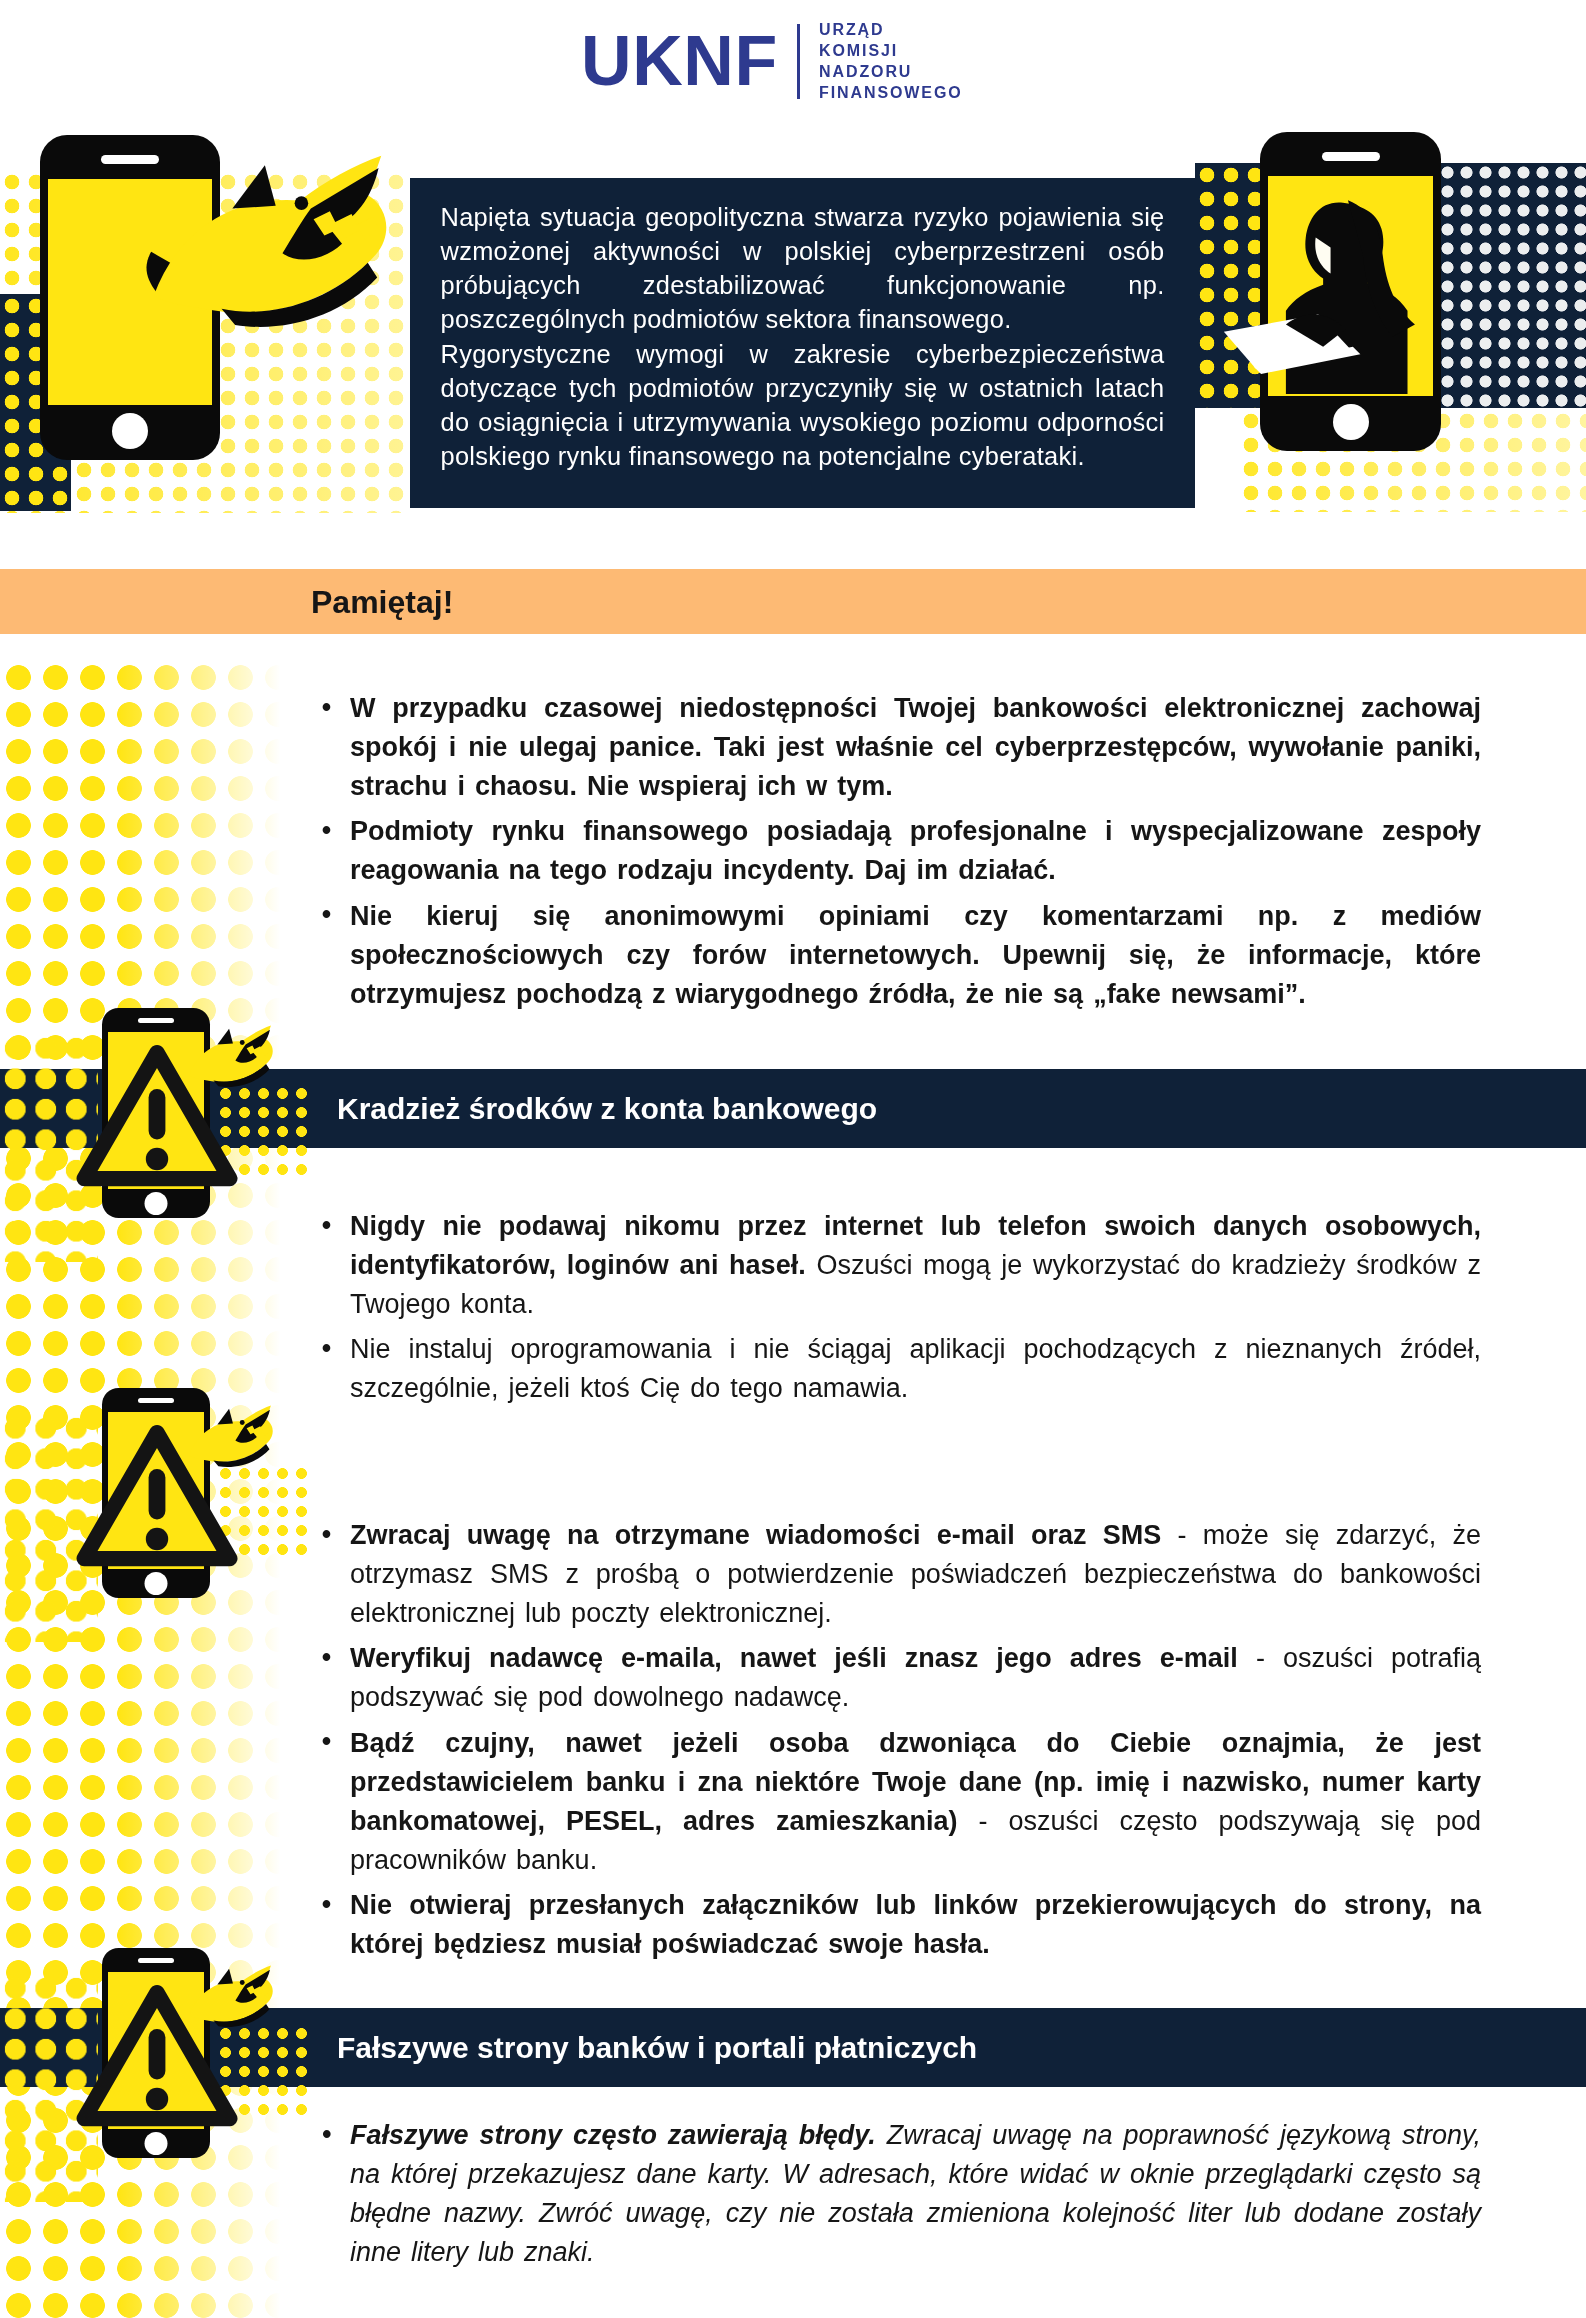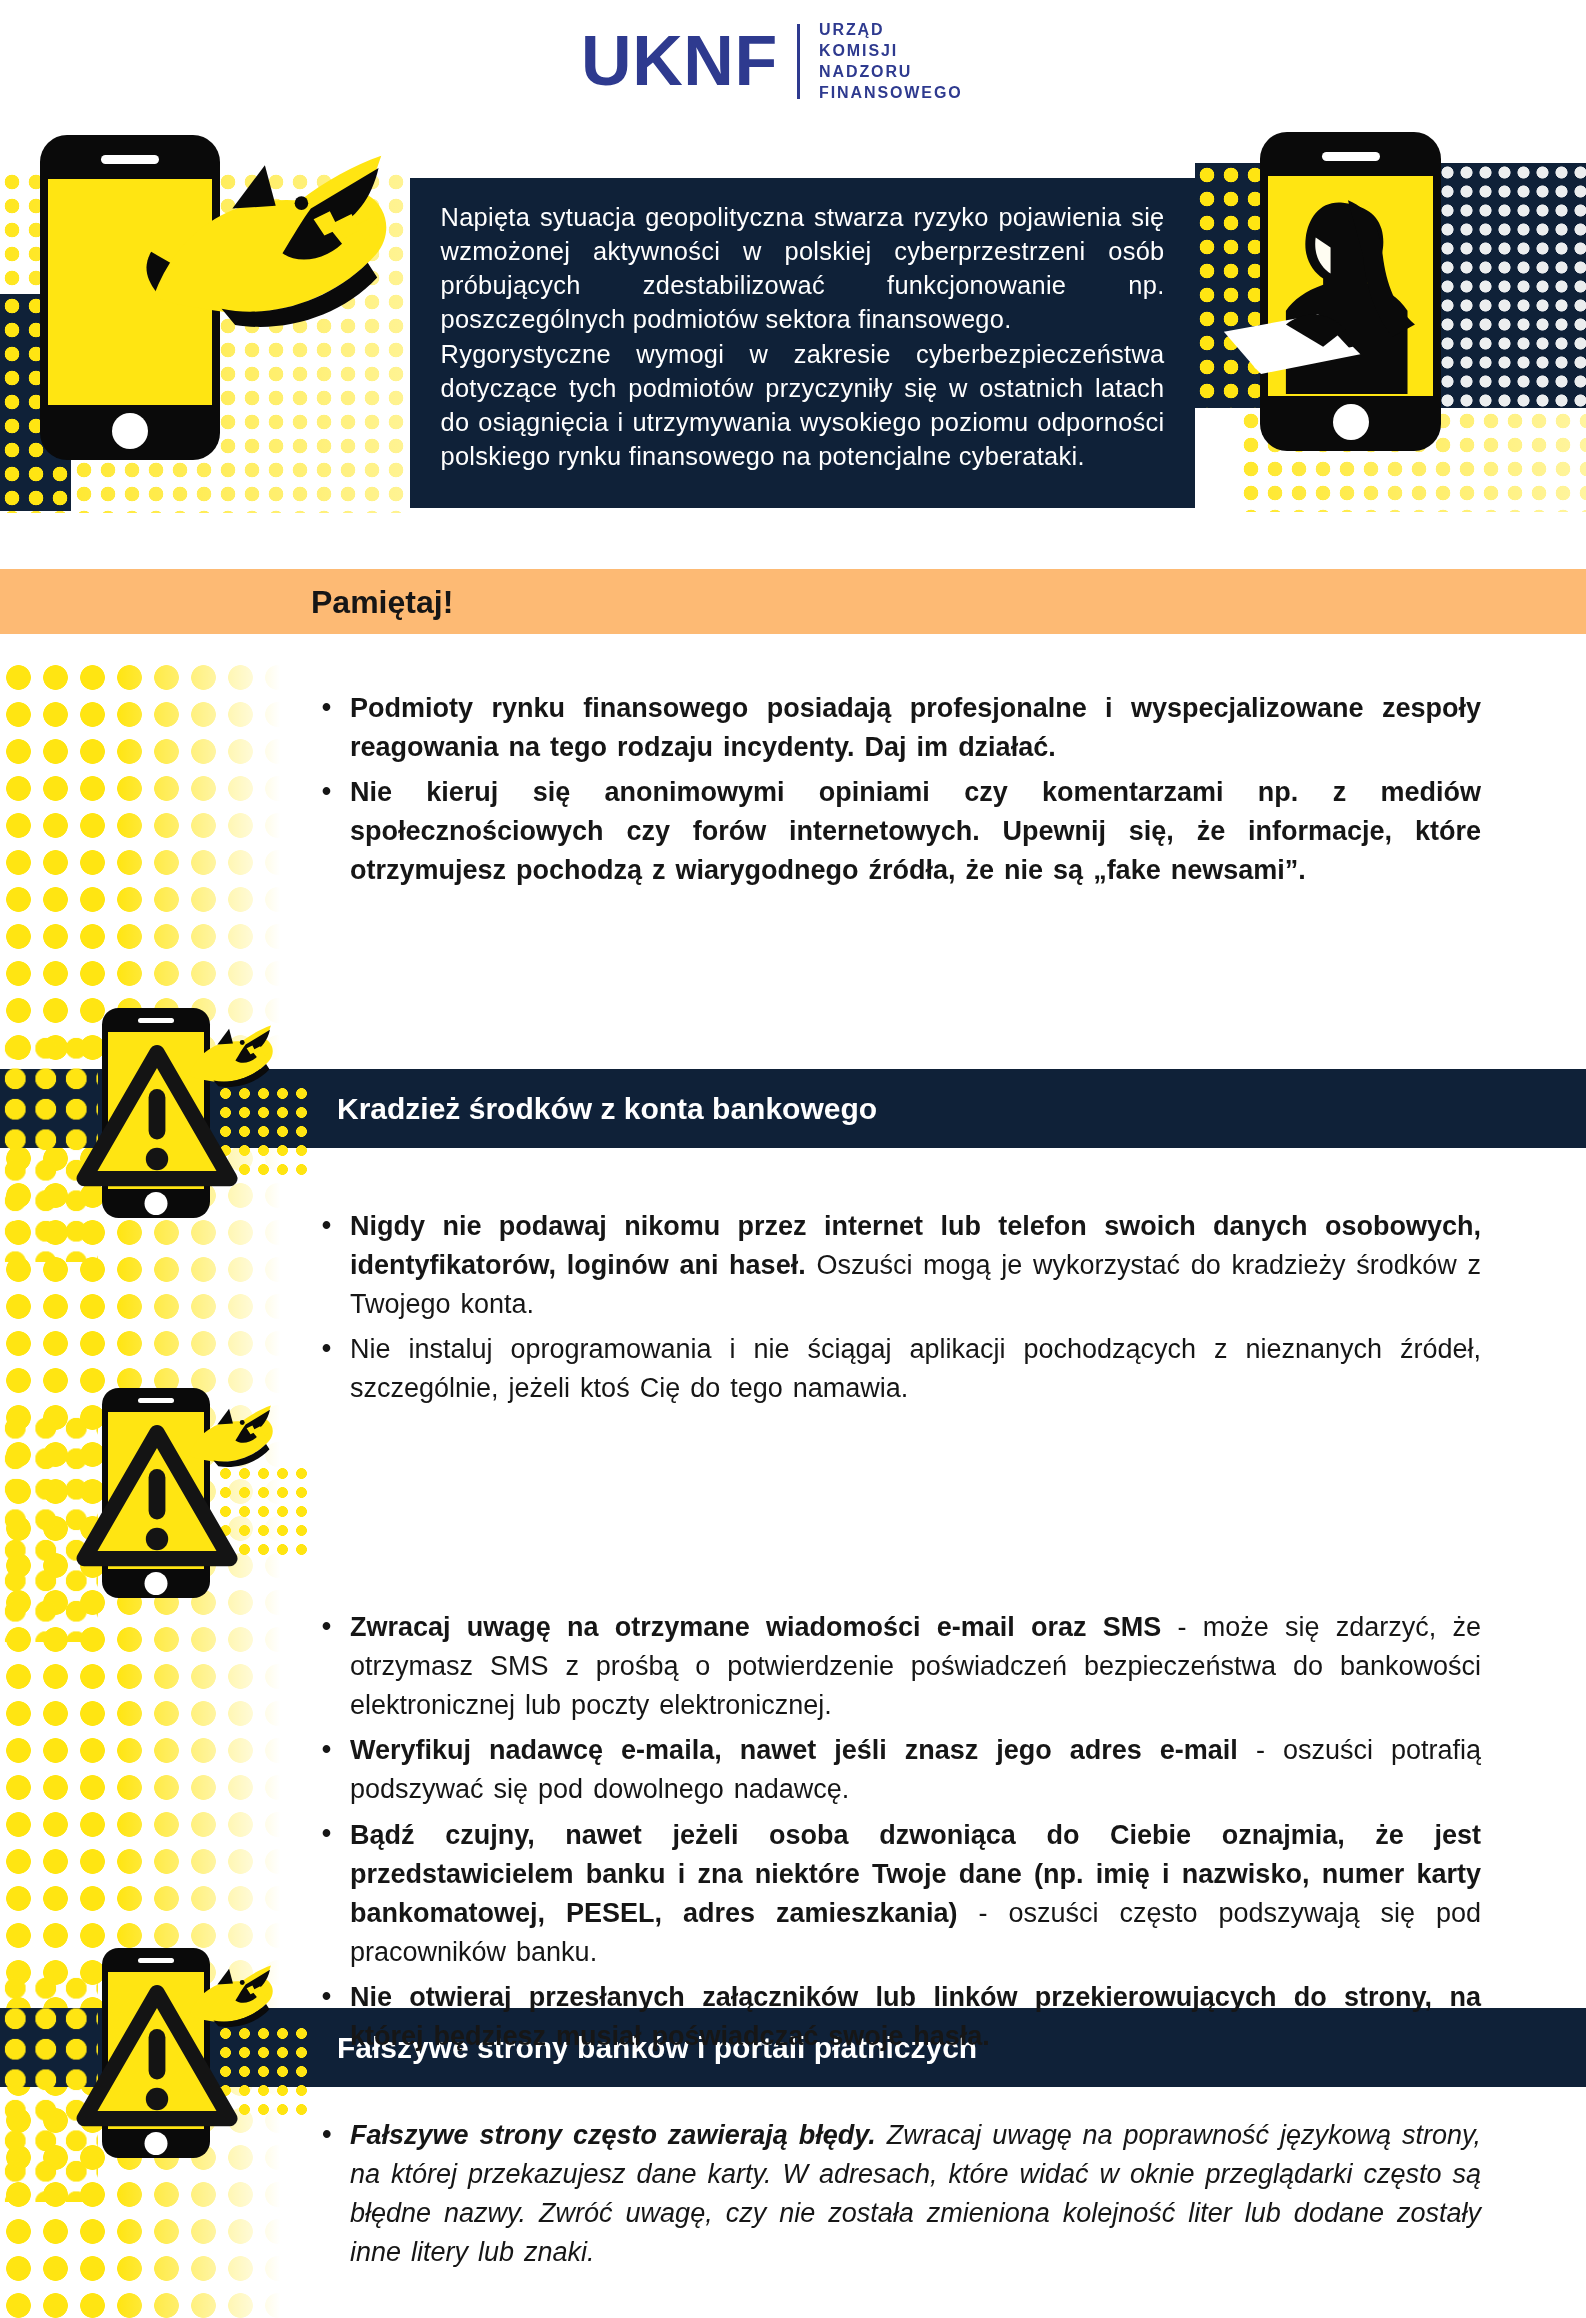--- a/index.html
+++ b/index.html
@@ -62,21 +62,21 @@
       background-image:linear-gradient(to right,rgba(255,255,255,0) 40%,#ffffff 96%),
                        radial-gradient(circle,#ffe512 0 12px,rgba(0,0,0,0) 12.7px);
       background-size:auto,37px 37px;}
 
   
   .bullets{position:absolute;left:318px;width:1163px;list-style:none;margin:0;padding:0;z-index:3;}
   .bullets li{position:relative;padding-left:32px;font-size:27px;line-height:39px;
       text-align:justify;margin-bottom:6.4px;word-spacing:2.5px;}
   .bullets li::before{content:"\2022";position:absolute;left:3.8px;top:-1.3px;font-weight:bold;}
   .bullets .b{font-weight:bold;}
-  .list1{top:689px;} .list2{top:1207px;} .list3{top:1608px;} .list4{top:2116px;font-style:italic;}
+  .list1{top:689px;} .list2{top:1207px;} .list3{top:1516px;} .list4{top:2116px;font-style:italic;}
 
   
   .warn{position:absolute;left:0;width:311px;height:280px;z-index:2;}
   .warn .wg-dots-left{position:absolute;left:0;top:25.4px;width:98px;height:229px;
       background-image:radial-gradient(circle,#ffe512 0 10.2px,rgba(0,0,0,0) 10.8px);background-size:30.5px 30.5px;}
   .warn .wg-dots-right{position:absolute;left:216px;top:76px;width:95px;height:95px;
       background-image:radial-gradient(circle,#ffe512 0 5.1px,rgba(0,0,0,0) 5.7px);background-size:19px 19px;}
   .warn .wg-phone{position:absolute;left:102px;top:0;width:108px;height:210px;background:#0a0a0a;border-radius:16.5px;}
   .warn .wg-phone .screen{position:absolute;left:5.7px;right:5.7px;top:24px;bottom:29px;background:#ffe512;}
   .warn .wg-phone .speaker{position:absolute;top:9.5px;left:50%;transform:translateX(-50%);width:36px;height:5.7px;border-radius:3.2px;background:#fff;}
@@ -145,20 +145,21 @@
     <path d="M66,112 C82,100 100,102 114,116 L96,130 Z" fill="#0a0a0a"></path>
   </svg>
 
   <div class="yellow-band">
     <div class="t">Pamiętaj!</div>
   </div>
 
   <div class="side-dots"></div>
 
   <ul class="bullets list1">
+    <li><span class="b">W przypadku czasowej niedostępności Twojej bankowości elektronicznej zachowaj spokój i nie ulegaj panice. Taki jest właśnie cel cyberprzestępców, wywołanie paniki, strachu i chaosu. Nie wspieraj ich w tym.</span><span></span></li>
     <li><span class="b">Podmioty rynku finansowego posiadają profesjonalne i wyspecjalizowane zespoły reagowania na tego rodzaju incydenty. Daj im działać.</span><span></span></li>
     <li><span class="b">Nie kieruj się anonimowymi opiniami czy komentarzami np. z mediów społecznościowych czy forów internetowych. Upewnij się, że informacje, które otrzymujesz pochodzą z wiarygodnego źródła, że nie są „fake newsami”.</span><span></span></li>
   </ul>
 
   <div class="band band1">
     <div class="t">Kradzież środków z konta bankowego</div>
   </div>
   <ul class="bullets list2">
     <li><span class="b">Nigdy nie podawaj nikomu przez internet lub telefon swoich danych osobowych, identyfikatorów, loginów ani haseł.</span><span> Oszuści mogą je wykorzystać do kradzieży środków z Twojego konta.</span></li>
     <li><span class="b"></span><span>Nie instaluj oprogramowania i nie ściągaj aplikacji pochodzących z nieznanych źródeł, szczególnie, jeżeli ktoś Cię do tego namawia.</span></li>

